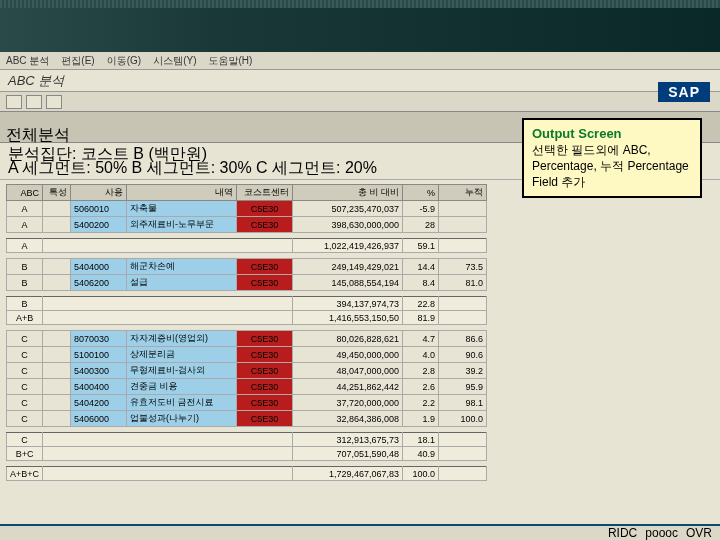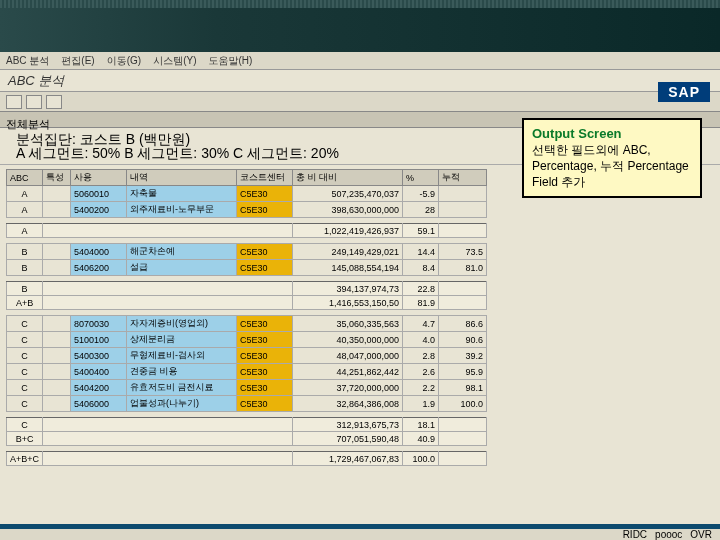--- a/index.html
+++ b/index.html
@@ -6,35 +6,35 @@
   body { font-family: Arial, sans-serif; font-size: 10px; background: #fff; width: 720px; height: 540px; overflow: hidden; }
   .top-bar { height: 52px; background: linear-gradient(to right, #2a4a4a 0%, #1a3838 30%, #0a2828 100%); position: relative; }
   .top-bar::before { content: ""; position: absolute; top: 0; left: 0; right: 0; height: 8px; background: repeating-linear-gradient(90deg, #3a5a5a 0, #3a5a5a 2px, #2a4a4a 2px, #2a4a4a 4px); }
   .menu-bar { background: #dcd8c8; height: 18px; display: flex; align-items: center; padding: 0 6px; gap: 12px; border-bottom: 1px solid #999; }
   .menu-item { color: #333; font-size: 10px; }
   .sap-logo { position: absolute; right: 10px; top: 58px; background: #003d7a; color: #fff; font-weight: bold; font-size: 14px; padding: 2px 10px; letter-spacing: 1px; margin-top: 24px; }
   .title-row { height: 22px; display: flex; align-items: center; padding: 0 8px; background: #e8e4d4; border-bottom: 1px solid #999; }
   .title-text { font-size: 13px; font-style: italic; color: #333; }
   .toolbar { height: 20px; background: #dcd8c8; border-bottom: 1px solid #888; display: flex; align-items: center; gap: 4px; padding: 0 6px; }
   .tb-btn { width: 16px; height: 14px; background: #e8e4d4; border: 1px solid #888; }
-  .sub-header { height: 16px; background: #c8c4b4; border-bottom: 1px solid #888; padding: 4px 6px; font-size: 11px; line-height: 16px; }
-  .params { padding: 4px 16px; background: #e8e4d4; font-size: 14px; line-height: 14px; border-bottom: 1px solid #aaa; }
+  .sub-header { height: 16px; background: #c8c4b4; border-bottom: 1px solid #888; padding: 15px 6px; font-size: 16px; line-height: 16px; }
+  .params { padding: 4px 8px; background: #e8e4d4; font-size: 16px; line-height: 14px; border-bottom: 1px solid #aaa; }
   .data-area { background: #e8e4d4; padding: 4px 6px; position: relative; height: 360px; overflow: hidden; }
   table { border-collapse: collapse; font-size: 9px; }
-  th { background: #d0ccbc; border: 1px solid #888; padding: 1px 3px; text-align: left; font-weight: normal; height: 16px; }
+  th { background: #d0ccbc; border: 1px solid #888; padding: 1px 3px; text-align: right; font-weight: normal; height: 16px; }
   td { border: 1px solid #aaa; padding: 1px 3px; height: 14px; text-align: right; background: #e8e4d4; }
   td.abc { text-align: center; width: 28px; }
   td.code { text-align: left; background: #9dd0e8; }
   td.desc { text-align: left; background: #9dd0e8; }
-  td.cc { text-align: left; background: #eab308; }
+  td.cc { text-align: center; background: #b91c1c; }
   tr.sum td { background: #f0ecdc; border-top: 1px solid #666; }
   tr.gap td { height: 6px; border: none; background: #e8e4d4; }
   .callout { position: absolute; right: 18px; top: 118px; width: 180px; background: #fef9c3; border: 2px solid #000; padding: 6px 8px; font-size: 12px; line-height: 16px; z-index: 10; }
   .callout-title { color: #0a7a2a; font-weight: bold; font-size: 13px; }
-  .status-bar { position: absolute; bottom: 0; left: 0; right: 0; height: 16px; background: #dcd8c8; border-top: 5px solid #0c4a6e; font-size: 10px; display: flex; justify-content: flex-end; align-items: center; padding: 0 8px; gap: 8px; }
+  .status-bar { position: absolute; bottom: 0; left: 0; right: 0; height: 16px; background: #dcd8c8; border-top: 2px solid #0c4a6e; font-size: 12px; display: flex; justify-content: flex-end; align-items: center; padding: 0 8px; gap: 8px; }
 </style>
 </head>
 <body>
 
 <div class="top-bar"></div>
 
 <div class="menu-bar">
   <span class="menu-item">ABC 분석</span>
   <span class="menu-item">편집(E)</span>
   <span class="menu-item">이동(G)</span>
@@ -145,31 +145,31 @@
         </tr>
   <tr class="gap">
           <td colspan="8"></td>
         </tr>
   <tr>
           <td class="abc">C</td>
           <td></td>
           <td class="code">8070030</td>
           <td class="desc">자자계증비(영업외)</td>
           <td class="cc">C5E30</td>
-          <td>35,060,335,563</td>
+          <td>80,026,828,621</td>
           <td>4.7</td>
           <td>86.6</td>
         </tr>
   <tr>
           <td class="abc">C</td>
           <td></td>
           <td class="code">5100100</td>
           <td class="desc">상제분리금</td>
           <td class="cc">C5E30</td>
-          <td>40,350,000,000</td>
+          <td>49,450,000,000</td>
           <td>4.0</td>
           <td>90.6</td>
         </tr>
   <tr>
           <td class="abc">C</td>
           <td></td>
           <td class="code">5400300</td>
           <td class="desc">무형제료비-검사외</td>
           <td class="cc">C5E30</td>
           <td>48,047,000,000</td>

